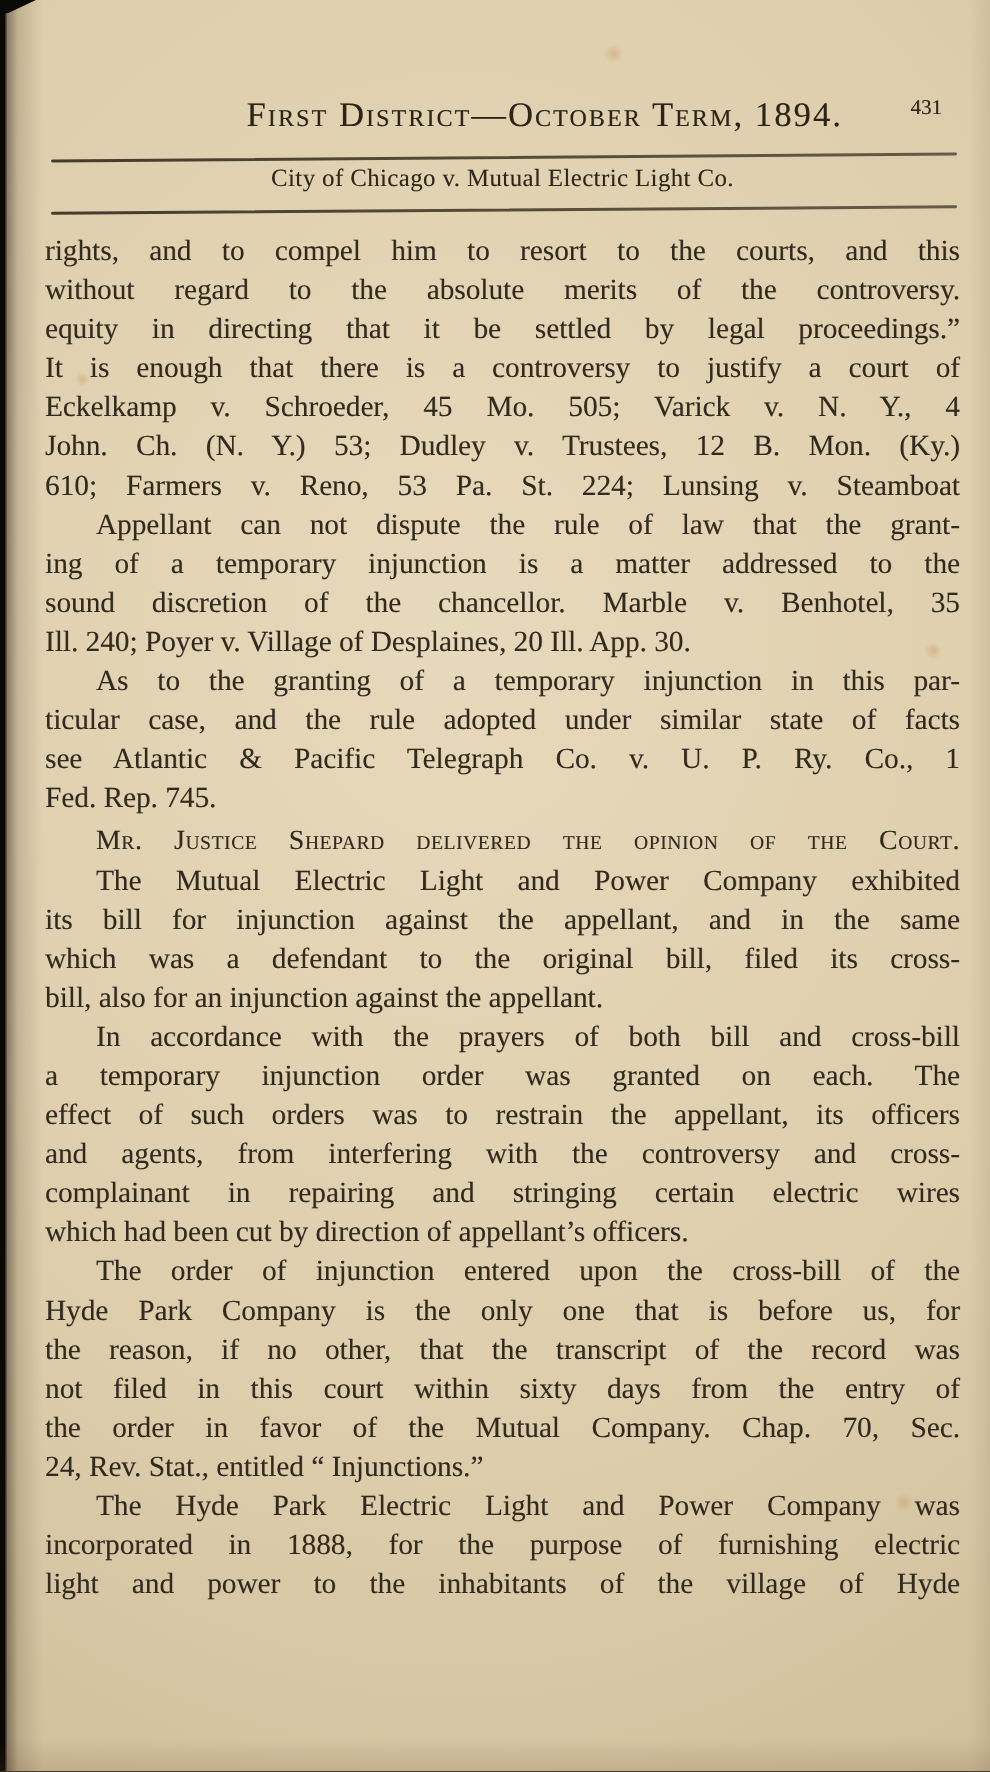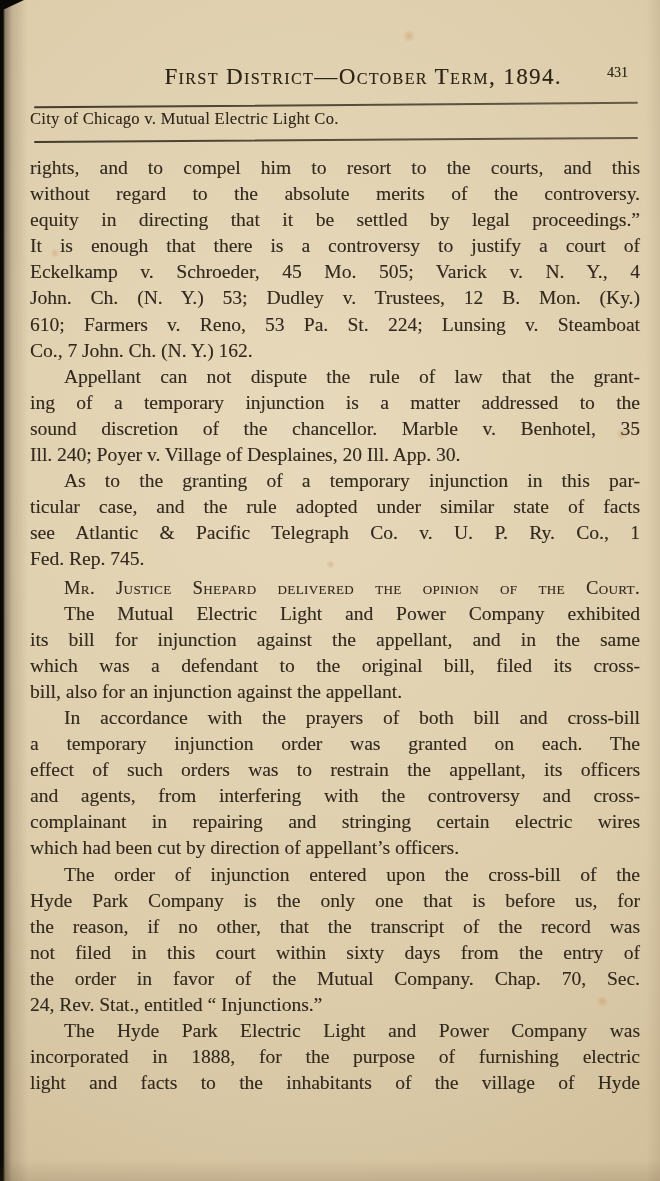--- a/index.html
+++ b/index.html
@@ -53,21 +53,21 @@
   .page-number{
     position:absolute;right:12px;top:1px;font-size:14px;color:#2d2418;
     text-shadow:.3px .3px 0 rgba(45,36,24,.4);
   }
   .rule{position:absolute;left:34px;right:22px;height:2px;
     background:linear-gradient(to right, rgba(56,46,34,.92), rgba(56,46,34,.72));
     border-radius:1px;}
   .rule-top{top:104px;transform:rotate(-.45deg)}
   .rule-bottom{top:139px;height:1.6px;transform:rotate(-.4deg)}
   .case-title{
-    position:absolute;left:30px;right:20px;top:109px;text-align:left;
+    position:absolute;left:30px;right:20px;top:109px;text-align:center;
     font-size:16.5px;letter-spacing:.3px;color:#30271c;
     text-shadow:.2px .2px 0 rgba(48,39,28,.35);white-space:nowrap;
   }
 
   
   .body-text{
     position:absolute;left:30px;right:20px;top:155px;
     font-size:19.5px;line-height:26.1px;
     text-shadow:.3px .3px 0 rgba(50,41,31,.32);
   }
@@ -106,21 +106,20 @@
 
   <div class="body-text">
       <div class="para plain">
         <div class="line">rights, and to compel him to resort to the courts, and this</div>
         <div class="line">without regard to the absolute merits of the controversy.</div>
         <div class="line">equity in directing that it be settled by legal proceedings.”</div>
         <div class="line">It is enough that there is a controversy to justify a court of</div>
         <div class="line">Eckelkamp v. Schroeder, 45 Mo. 505; Varick v. N. Y., 4</div>
         <div class="line">John. Ch. (N. Y.) 53; Dudley v. Trustees, 12 B. Mon. (Ky.)</div>
         <div class="line">610; Farmers v. Reno, 53 Pa. St. 224; Lunsing v. Steamboat</div>
-        <div class="line endline">Co., 7 John. Ch. (N. Y.) 162.</div>
       </div>
       <div class="para plain">
         <div class="line indent">Appellant can not dispute the rule of law that the grant-</div>
         <div class="line">ing of a temporary injunction is a matter addressed to the</div>
         <div class="line">sound discretion of the chancellor.  Marble v. Benhotel, 35</div>
         <div class="line endline">Ill. 240; Poyer v. Village of Desplaines, 20 Ill. App. 30.</div>
       </div>
       <div class="para plain">
         <div class="line indent">As to the granting of a temporary injunction in this par-</div>
         <div class="line">ticular case, and the rule adopted under similar state of facts</div>
@@ -148,17 +147,17 @@
         <div class="line indent">The order of injunction entered upon the cross-bill of the</div>
         <div class="line">Hyde Park Company is the only one that is before us, for</div>
         <div class="line">the reason, if no other, that the transcript of the record was</div>
         <div class="line">not filed in this court within sixty days from the entry of</div>
         <div class="line">the order in favor of the Mutual Company.  Chap. 70, Sec.</div>
         <div class="line endline">24, Rev. Stat., entitled “ Injunctions.”</div>
       </div>
       <div class="para plain">
         <div class="line indent">The Hyde Park Electric Light and Power Company was</div>
         <div class="line">incorporated in 1888, for the purpose of furnishing electric</div>
-        <div class="line">light and facts to the inhabitants of the village of Hyde</div>
+        <div class="line">light and power to the inhabitants of the village of Hyde</div>
       </div>
     </div>
 
 </div>
 
 </body></html>

